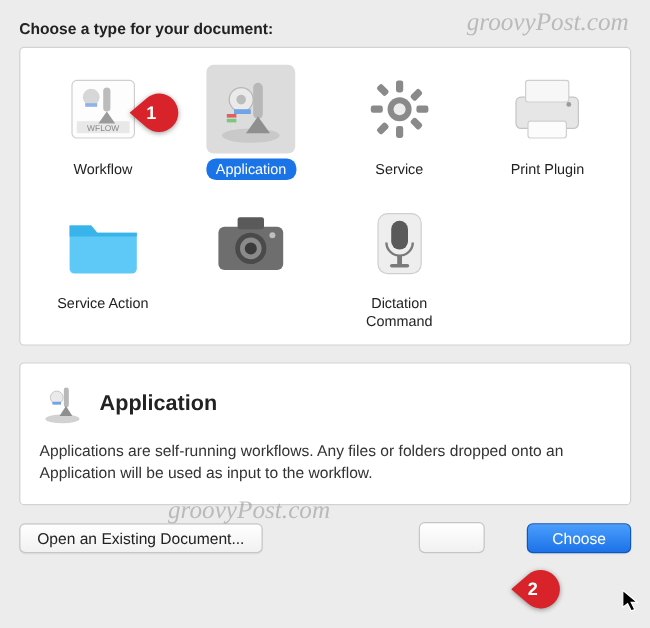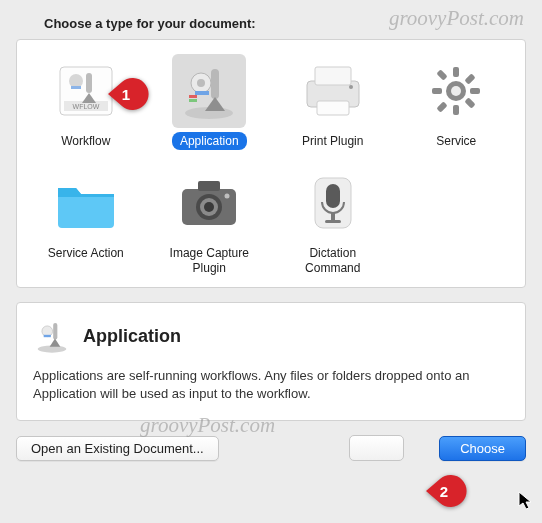--- a/index.html
+++ b/index.html
@@ -4,21 +4,21 @@
 <style>
   * { box-sizing: border-box; margin: 0; padding: 0; }
   body {
     width: 542px; height: 523px;
     background: #ececec;
     font-family: -apple-system, "Helvetica Neue", Arial, sans-serif;
     font-size: 13px; color: #222;
     position: relative; overflow: hidden;
   }
   .window { padding: 16px 16px 14px 16px; }
-  .heading { font-weight: 600; font-size: 13px; margin-bottom: 8px; margin-left: 28px; }
+  .heading { font-weight: 600; font-size: 13px; margin-bottom: 8px; }
   .grid-box {
     background: #fff; border: 1px solid #d2d2d2; border-radius: 4px;
     padding: 14px 10px 10px;
   }
   .grid { display: grid; grid-template-columns: repeat(4, 1fr); gap: 16px 6px; }
   .type {
     display: flex; flex-direction: column; align-items: center;
     cursor: default; user-select: none;
   }
   .icon {
@@ -115,32 +115,20 @@
             <circle cx="24" cy="24" r="10" fill="#eaeaea" stroke="#b6b6b6"></circle>
             <circle cx="24" cy="24" r="4" fill="#bcbcbc"></circle>
             <rect x="34" y="10" width="8" height="30" rx="4" fill="#b8b8b8"></rect>
             <polygon points="38,38 28,52 48,52" fill="#8f8f8f"></polygon>
             <rect x="18" y="32" width="14" height="4" fill="#6fa4e6"></rect>
             <rect x="12" y="36" width="8" height="3" fill="#e06060"></rect>
             <rect x="12" y="40" width="8" height="3" fill="#7cc77c"></rect>
           </svg>
         </div>
         <div class="label">Application</div>
-      </div>
-
-      <div class="type">
-        <div class="icon">
-          <svg width="64" height="60" viewBox="0 0 64 60">
-            <rect x="6" y="20" width="52" height="26" rx="4" fill="#e6e6e6" stroke="#c4c4c4"></rect>
-            <rect x="14" y="6" width="36" height="18" rx="2" fill="#f7f7f7" stroke="#cfcfcf"></rect>
-            <rect x="16" y="40" width="32" height="14" rx="2" fill="#fcfcfc" stroke="#cfcfcf"></rect>
-            <circle cx="50" cy="26" r="2" fill="#9a9a9a"></circle>
-          </svg>
-        </div>
-        <div class="label">Print Plugin</div>
       </div>
 
       <div class="type">
         <div class="icon">
           <svg width="60" height="60" viewBox="0 0 60 60">
             <g fill="#8a8a8a">
               <circle cx="30" cy="30" r="10"></circle>
               <circle cx="30" cy="30" r="5" fill="#ececec"></circle>
               <rect x="27" y="6" width="6" height="10" rx="2"></rect>
               <rect x="27" y="44" width="6" height="10" rx="2"></rect>
@@ -151,42 +139,52 @@
               <rect x="39" y="15" width="10" height="6" rx="2" transform="rotate(-45 44 18)"></rect>
               <rect x="11" y="43" width="10" height="6" rx="2" transform="rotate(-45 16 46)"></rect>
             </g>
           </svg>
         </div>
         <div class="label">Service</div>
       </div>
 
       <div class="type">
         <div class="icon">
+          <svg width="64" height="60" viewBox="0 0 64 60">
+            <rect x="6" y="20" width="52" height="26" rx="4" fill="#e6e6e6" stroke="#c4c4c4"></rect>
+            <rect x="14" y="6" width="36" height="18" rx="2" fill="#f7f7f7" stroke="#cfcfcf"></rect>
+            <rect x="16" y="40" width="32" height="14" rx="2" fill="#fcfcfc" stroke="#cfcfcf"></rect>
+            <circle cx="50" cy="26" r="2" fill="#9a9a9a"></circle>
+          </svg>
+        </div>
+        <div class="label">Print Plugin</div>
+      </div>
+
+      <div class="type">
+        <div class="icon">
           <svg width="64" height="54" viewBox="0 0 64 54">
             <path d="M4 12 h18 l5 6 h33 v30 a4 4 0 0 1 -4 4 H8 a4 4 0 0 1 -4 -4 Z" fill="#5ec8f6"></path>
             <path d="M4 12 h18 l5 6 h33 v3 H4 Z" fill="#38b4ea"></path>
           </svg>
         </div>
         <div class="label">Service Action</div>
       </div>
 
 
       <div class="type">
         <div class="icon">
           <svg width="62" height="52" viewBox="0 0 62 52">
             <rect x="4" y="12" width="54" height="36" rx="5" fill="#6e6e6e"></rect>
             <rect x="20" y="4" width="22" height="10" rx="2" fill="#5a5a5a"></rect>
             <circle cx="31" cy="30" r="13" fill="#4a4a4a"></circle>
             <circle cx="31" cy="30" r="9" fill="#8a8a8a"></circle>
             <circle cx="31" cy="30" r="5" fill="#3a3a3a"></circle>
             <circle cx="49" cy="19" r="2.5" fill="#bfbfbf"></circle>
           </svg>
         </div>
-        <div class="label">Image Capture
-Plugin</div>
       </div>
 
       <div class="type">
         <div class="icon">
           <svg width="52" height="62" viewBox="0 0 52 62">
             <rect x="8" y="6" width="36" height="50" rx="8" fill="#eeeeee" stroke="#cfcfcf"></rect>
             <rect x="19" y="12" width="14" height="24" rx="7" fill="#5a5a5a"></rect>
             <path d="M15 30 a11 11 0 0 0 22 0" fill="none" stroke="#7a7a7a" stroke-width="2"></path>
             <rect x="24" y="41" width="4" height="8" fill="#7a7a7a"></rect>
             <rect x="18" y="48" width="16" height="3" rx="1.5" fill="#7a7a7a"></rect>

